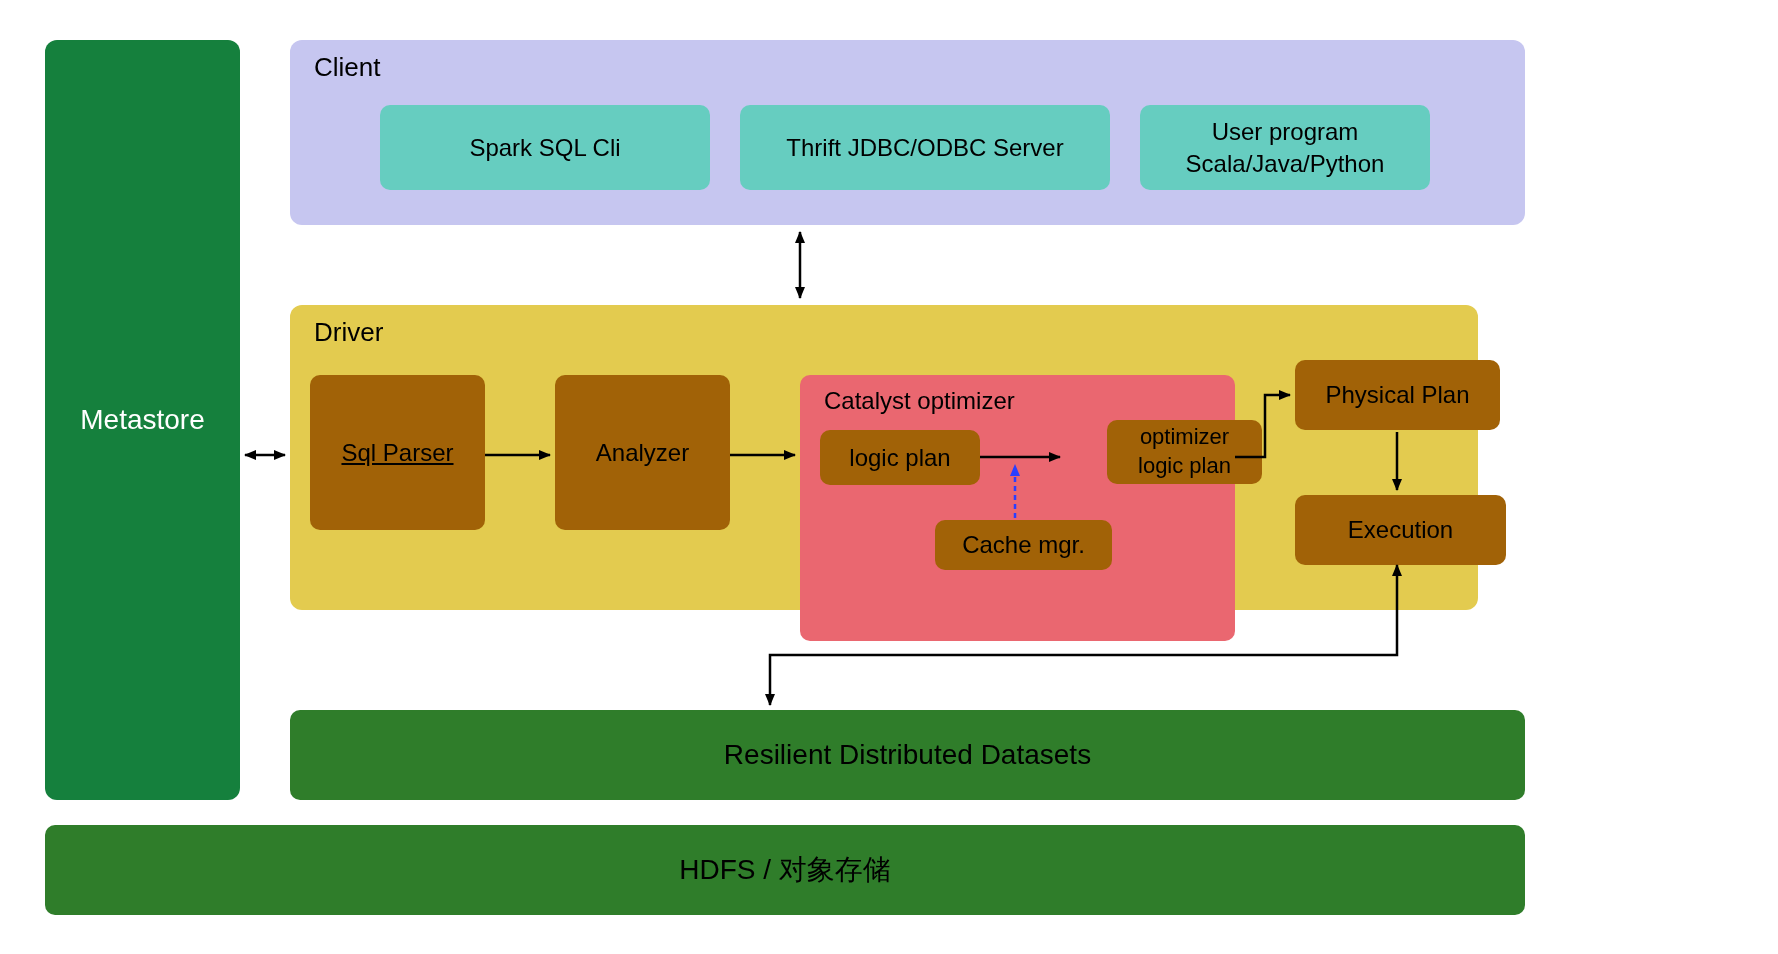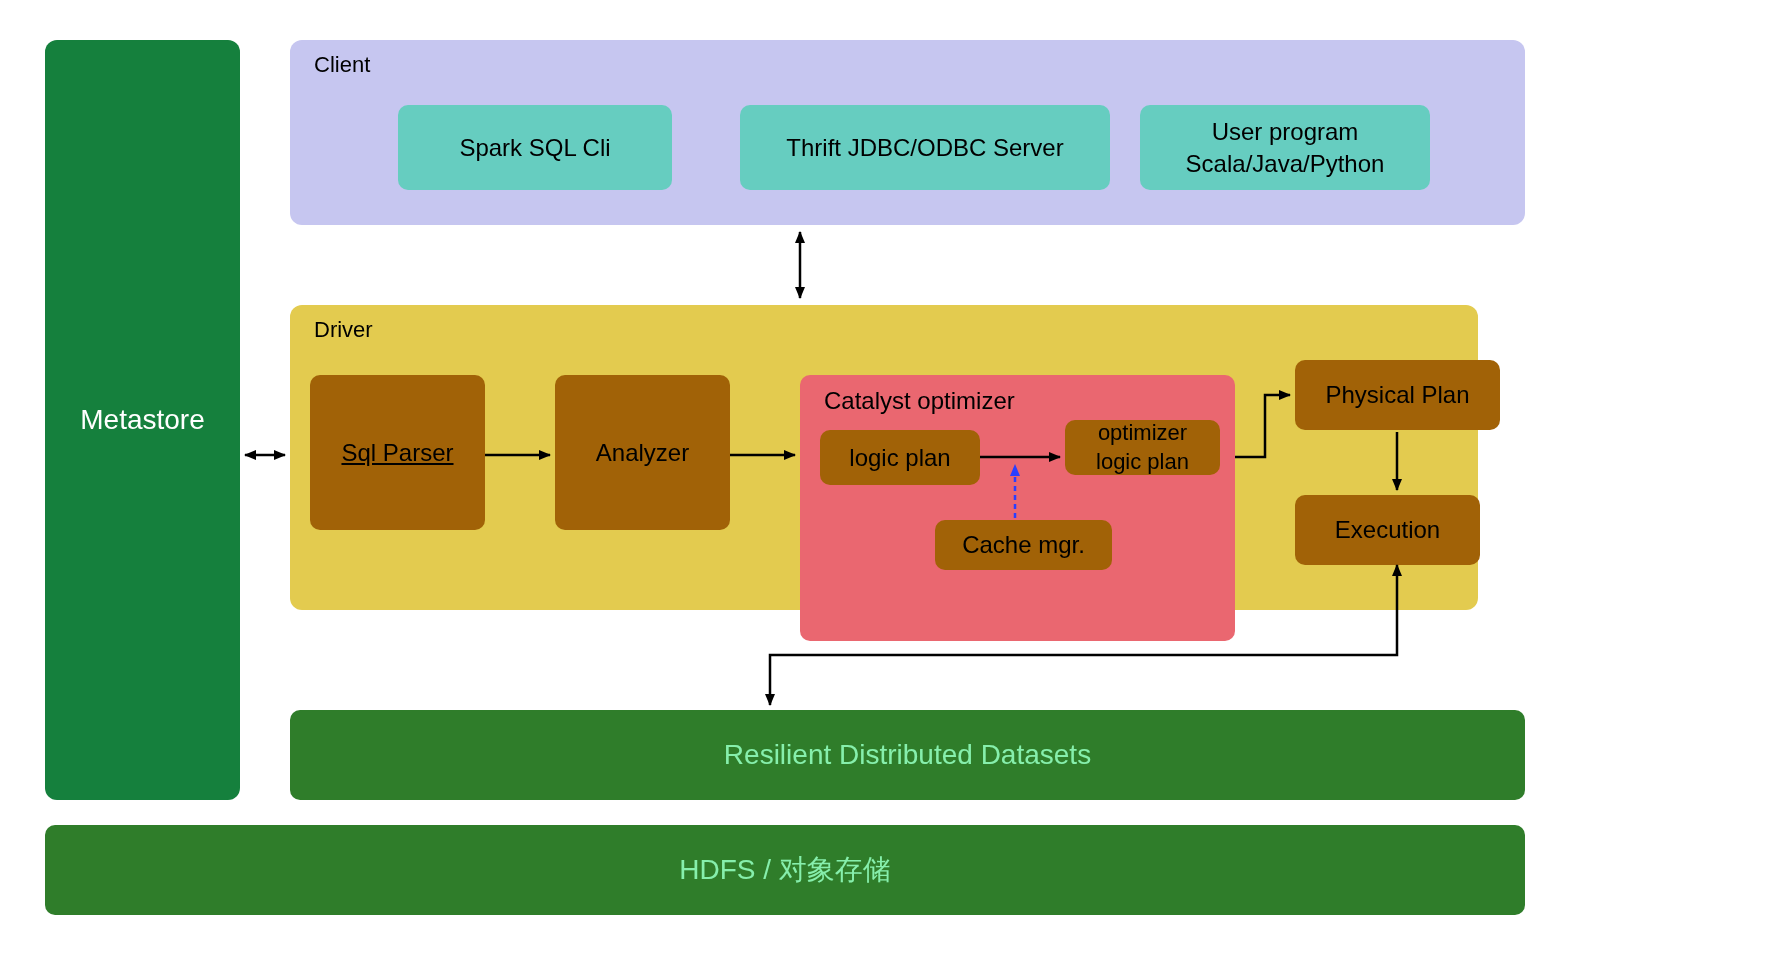--- a/index.html
+++ b/index.html
@@ -18,21 +18,21 @@
     align-items: center;
     justify-content: center;
     text-align: center;
     font-size: 24px;
     color: #000;
   }
   .label-tl {
     position: absolute;
     top: 12px;
     left: 24px;
-    font-size: 22px;
+    font-size: 26px;
     text-align: left;
     color: #000;
   }
   .metastore {
     background: #15803d;
     color: #fff;
     font-size: 28px;
   }
   .client {
     background: #c6c6f0;
@@ -47,21 +47,21 @@
   .white-box {
     background: #a16207;
     border-radius: 10px;
   }
   .catalyst {
     background: #ea6770;
     border-radius: 10px;
   }
   .rdd, .hdfs {
     background: #2f7d2a;
-    color: #86efac;
+    color: #000000;
     font-size: 28px;
     border-radius: 10px;
   }
   svg.arrows {
     position: absolute;
     top: 0; left: 0;
     width: 1778px;
     height: 954px;
     pointer-events: none;
   }
@@ -71,21 +71,21 @@
 <body>
 
 <div class="box metastore" style="left:45px; top:40px; width:195px; height:760px;">
   <span>Metastore</span>
 </div>
 
 <div class="box client" style="left:290px; top:40px; width:1235px; height:185px; justify-content:flex-start;">
   <span class="label-tl">Client</span>
 </div>
 
-<div class="box client-inner" style="left:380px; top:105px; width:274px; height:85px;margin-left:18px;">
+<div class="box client-inner" style="left:380px; top:105px; width:330px; height:85px;">
   <span>Spark SQL Cli</span>
 </div>
 <div class="box client-inner" style="left:740px; top:105px; width:370px; height:85px;">
   <span>Thrift JDBC/ODBC Server</span>
 </div>
 <div class="box client-inner multi-line" style="left:1140px; top:105px; width:290px; height:85px; flex-direction:column;">
   <span>User program</span>
   <span>Scala/Java/Python</span>
 </div>
 
@@ -102,34 +102,34 @@
 </div>
 
 <div class="box catalyst" style="left:800px; top:375px; width:435px; height:266px; justify-content:flex-start;">
   <span class="label-tl" style="font-size:24px;">Catalyst optimizer</span>
 </div>
 
 <div class="box white-box" style="left:820px; top:430px; width:160px; height:55px;">
   <span>logic plan</span>
 </div>
 
-<div class="box white-box multi-line" style="left:1065px; top:420px; width:155px; height:55px; flex-direction:column; font-size:22px;">
+<div class="box white-box multi-line" style="left:1107px; top:420px; width:155px; height:64px; flex-direction:column; font-size:22px;">
   <span>optimizer</span>
   <span>logic plan</span>
 </div>
 
 <div class="box white-box" style="left:935px; top:520px; width:177px; height:50px;">
   <span>Cache mgr.</span>
 </div>
 
 <div class="box white-box" style="left:1295px; top:360px; width:205px; height:70px;">
   <span>Physical Plan</span>
 </div>
 
-<div class="box white-box" style="left:1295px; top:495px; width:185px; height:70px;text-align:right;">
+<div class="box white-box" style="left:1295px; top:495px; width:211px; height:70px;text-align:right;">
   <span>Execution</span>
 </div>
 
 <div class="box rdd" style="left:290px; top:710px; width:1235px; height:90px;">
   <span>Resilient Distributed Datasets</span>
 </div>
 
 <div class="box hdfs" style="left:45px; top:825px; width:1480px; height:90px;">
   <span>HDFS / 对象存储</span>
 </div>

